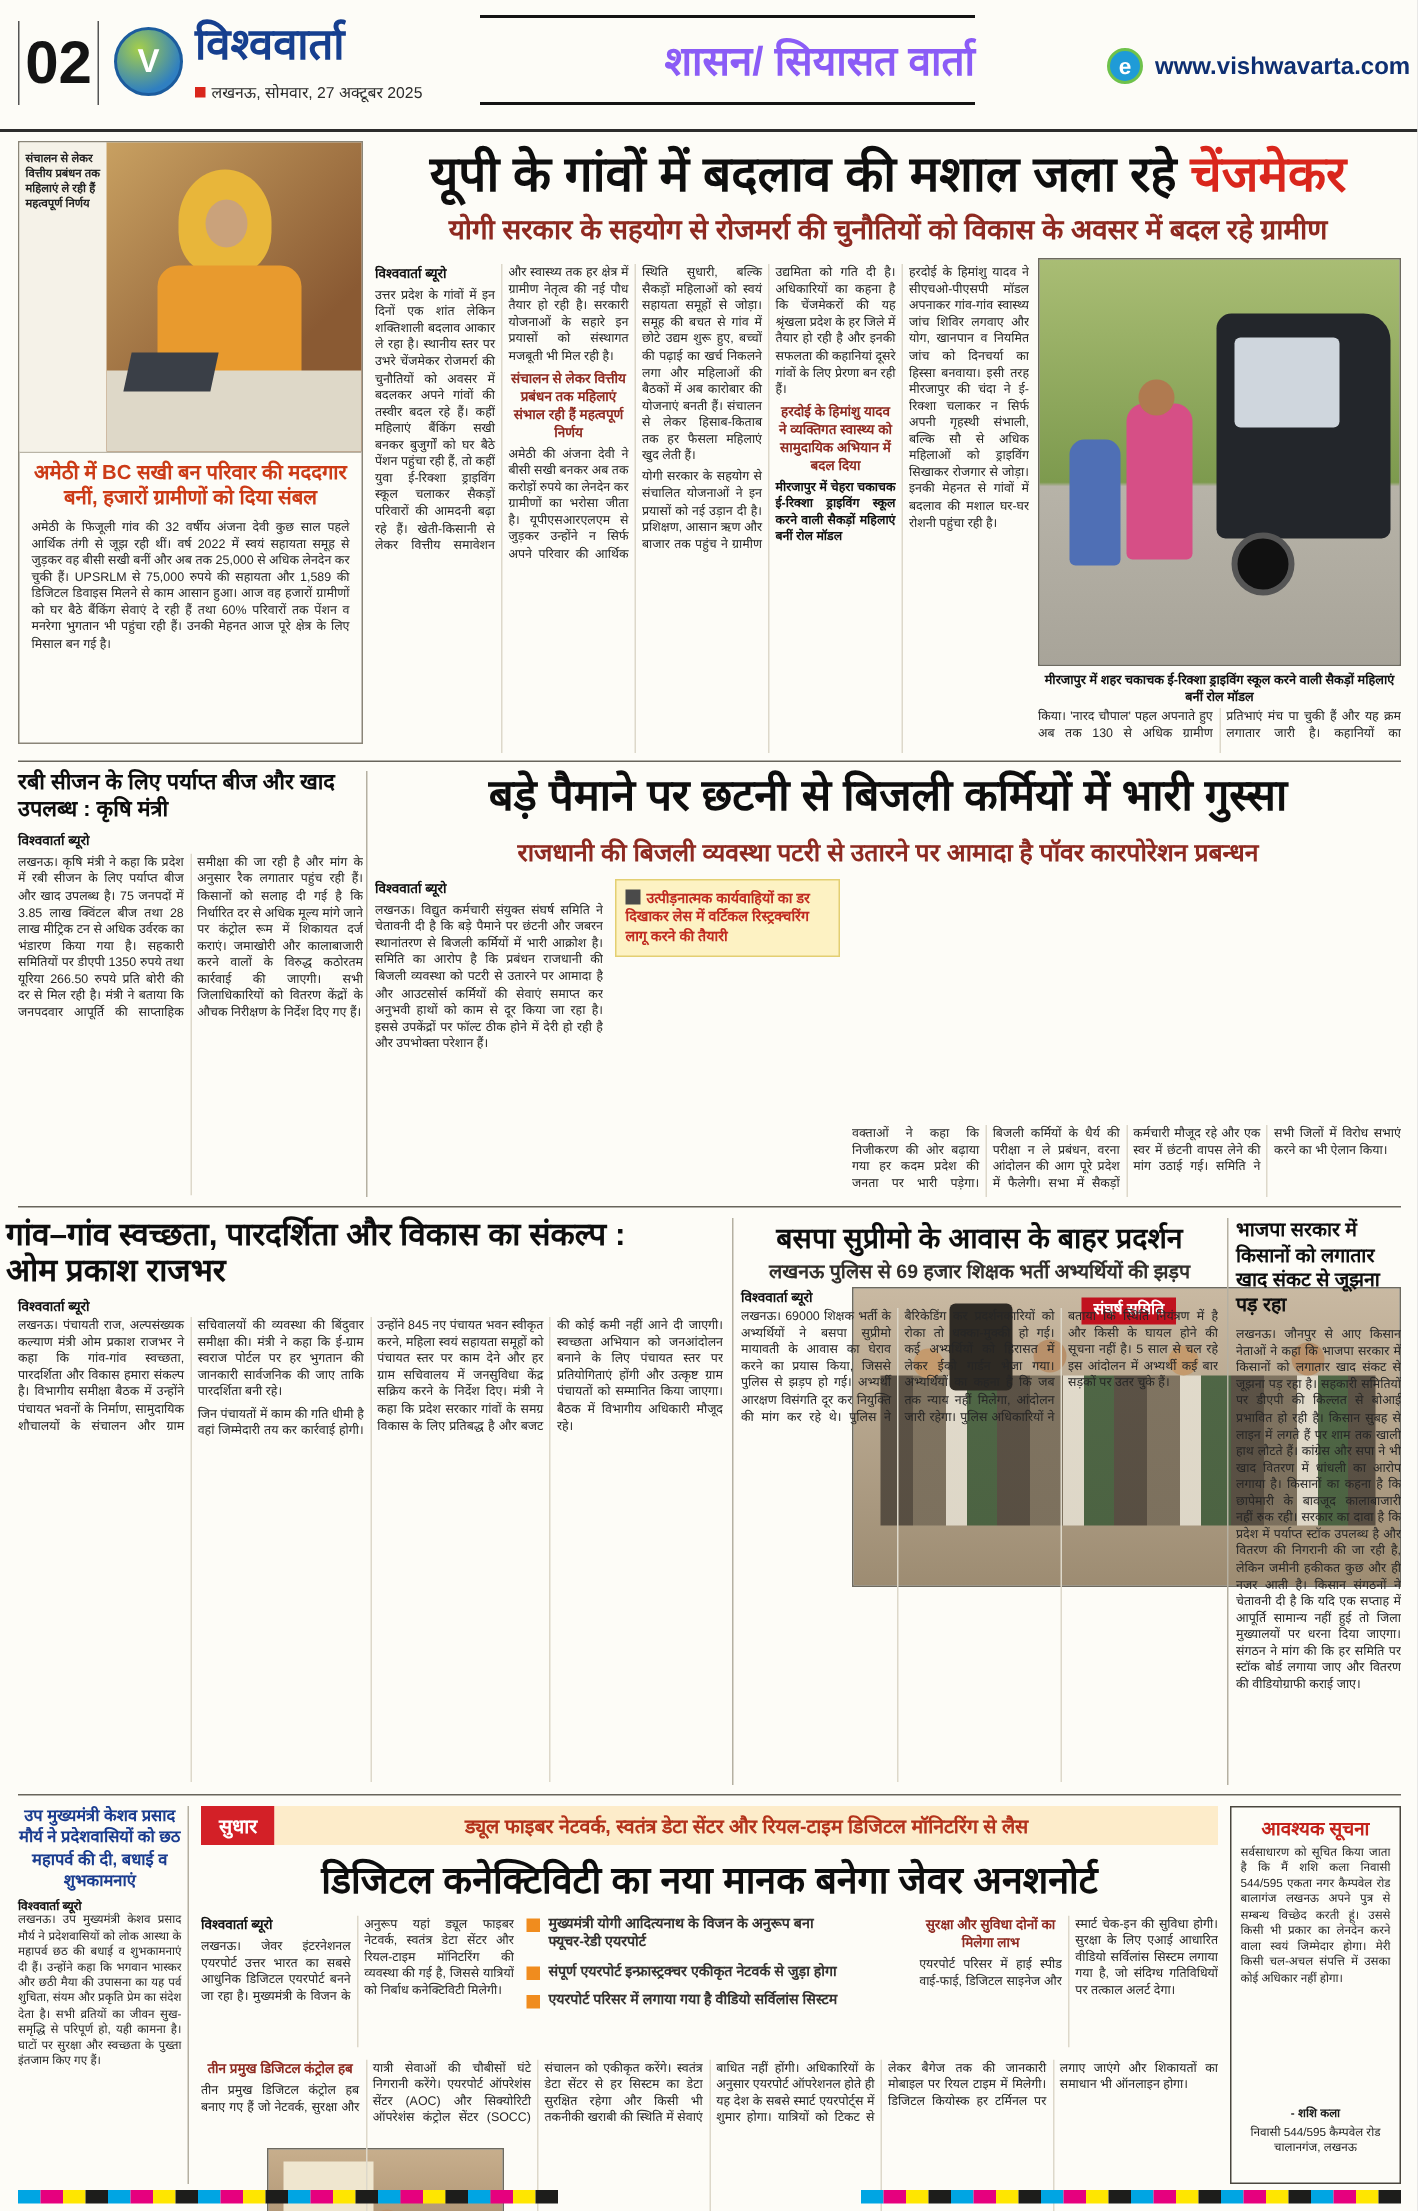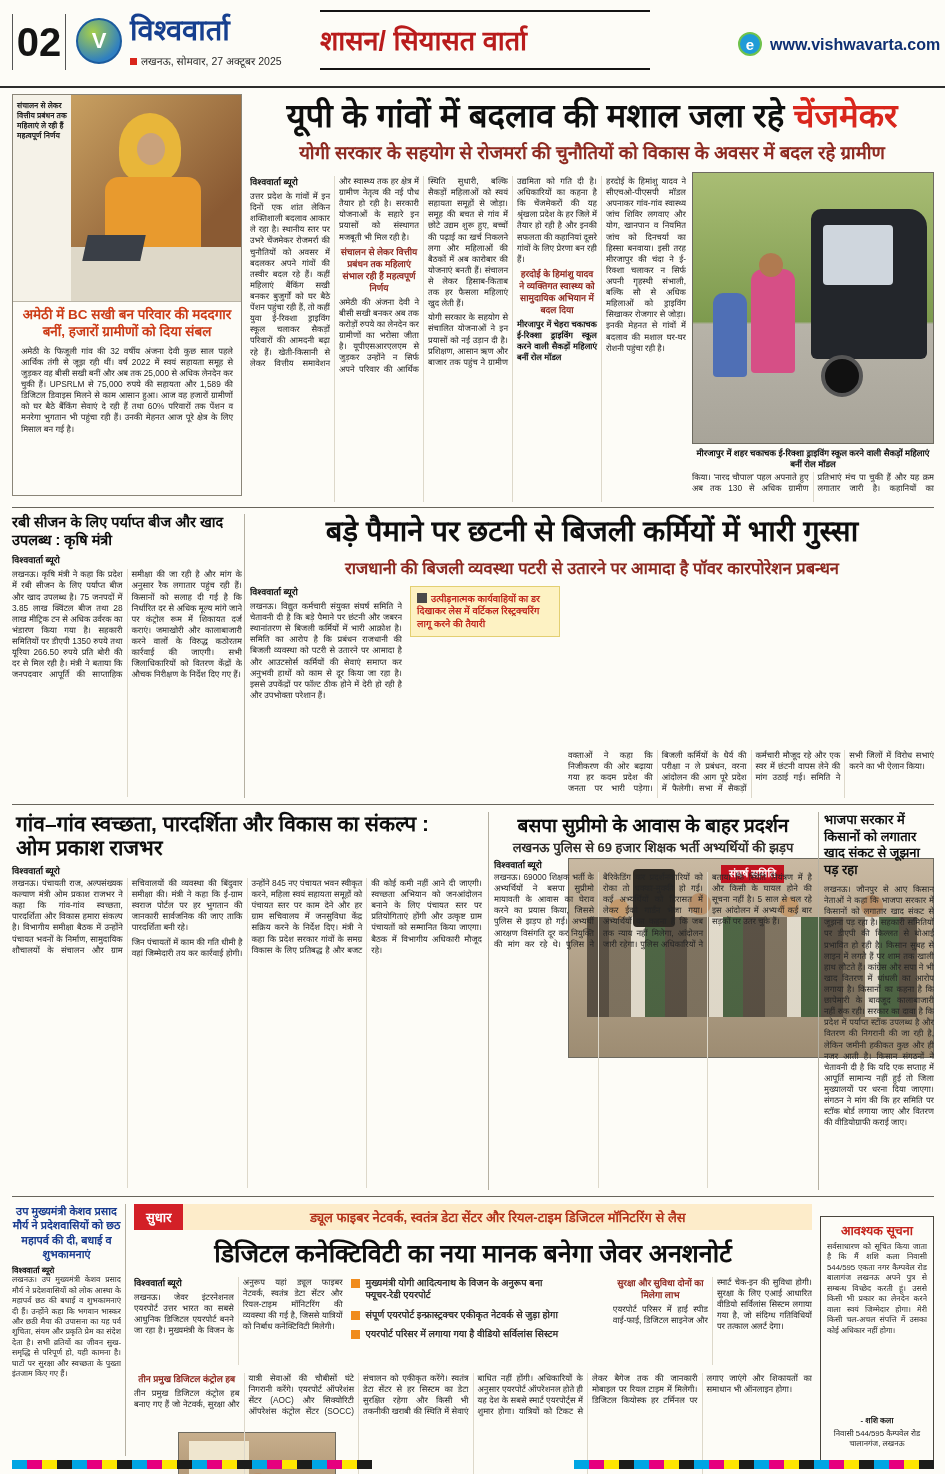--- a/index.html
+++ b/index.html
@@ -21,22 +21,22 @@
   .h-med{font-size:21px;font-weight:bold;line-height:1.15;color:#0e0e0e;}
   .h-bsp{font-size:19px;font-weight:bold;text-align:center;color:#0e0e0e;}
   .sub-bsp{font-size:13px;font-weight:bold;text-align:center;color:#33302c;}
   .h-small{font-size:14.5px;font-weight:bold;line-height:1.22;color:#0e0e0e;}
   .h-farmer{font-size:13px;font-weight:bold;line-height:1.28;color:#0e0e0e;}
   .pagenum{font-size:40px;font-weight:bold;color:#141414;line-height:56px;text-align:center;
            border-left:1.5px solid #555;border-right:1.5px solid #555;}
   .paper{font-size:29px;font-weight:bold;color:#163f8f;line-height:1;}
   .dateline{font-size:10.5px;color:#2b2b2b;}
   .dot{display:inline-block;width:7px;height:7px;background:#d9261c;margin-right:4px;}
-  .secbox{border-top:2px solid #141414;border-bottom:2px solid #141414;text-align:left;
-          font-size:27px;font-weight:bold;color:#b91c1c;padding:9px 0 10px 0;}
+  .secbox{border-top:2px solid #141414;border-bottom:2px solid #141414;text-align:right;
+          font-size:27px;font-weight:bold;color:#8b5cf6;padding:9px 0 10px 0;}
   .web{font-size:16px;font-weight:bold;color:#0e2f72;}
   .logo{width:46px;height:46px;border-radius:50%;
         background:radial-gradient(circle at 35% 30%,#a6cf4a,#2f7fc1 72%);
         display:flex;align-items:center;justify-content:center;color:#fff;font-weight:bold;
         font-size:22px;border:2px solid #1c5c9e;box-sizing:border-box;}
   .ecirc{width:24px;height:24px;border-radius:50%;background:#1f9bd7;color:#fff;font-weight:bold;
          text-align:center;line-height:22px;font-size:15px;border:2px solid #6fc24b;box-sizing:border-box;}
   .photo{border:1px solid #6d6a60;position:relative;overflow:hidden;box-sizing:border-box;}
   .caption{font-size:8.5px;font-weight:bold;text-align:center;line-height:1.25;color:#111;}
   .featbox{border:1px solid #8a8578;box-sizing:border-box;background:#fdfcf7;}
@@ -45,21 +45,21 @@
         line-height:1.3;padding:6px;box-sizing:border-box;text-align:left;}
   .ybox .ic{display:inline-block;width:10px;height:10px;background:#4a4a4a;margin-right:4px;vertical-align:-1px;}
   .kick{display:flex;align-items:stretch;}
   .kick-label{background:#d32027;color:#fff;font-weight:bold;font-size:13px;padding:3px 12px;display:flex;align-items:center;}
   .kick-text{background:#fdecca;color:#b3321b;font-weight:bold;font-size:13px;flex:1;text-align:center;
              padding:4px 4px;}
   .h-jewar{font-size:25px;font-weight:bold;text-align:center;color:#0e0e0e;}
   .bullet{display:flex;margin-bottom:7px;}
   .bullet .sq{width:9px;height:9px;background:#f08c1e;margin:2px 6px 0 0;flex:none;}
   .bullet .bt{font-size:9.5px;font-weight:bold;color:#353230;line-height:1.3;text-align:left;}
-  .noticebox{border:1.5px solid #4a463e;box-sizing:border-box;padding:5px 6px;background:#fdfcf7;margin-top:12px;}
+  .noticebox{border:1.5px solid #4a463e;box-sizing:border-box;padding:5px 6px;background:#fdfcf7;}
   .notice-title{color:#c4231b;font-weight:bold;font-size:12.5px;text-align:center;margin-bottom:3px;}
   .sig{font-size:7.8px;font-weight:bold;text-align:center;margin-top:3px;}
   .vrule{position:absolute;width:1px;background:#b5b0a2;}
   .hrule{position:absolute;height:1px;background:#68655c;}
   .hrule2{position:absolute;height:2px;background:#2d2d2d;}
   .cbar{display:flex;}
   .cbar-sq{width:15px;height:9px;display:inline-block;}
   .banner-red{position:absolute;background:#c1121f;color:#fff;font-weight:bold;font-size:10.5px;
               padding:3px 8px;line-height:1.1;}
   .side-strip{background:#f5f2e8;color:#222;font-size:7.6px;font-weight:bold;line-height:1.3;
@@ -162,21 +162,21 @@
     <div class="abs" style="left:120px;top:34px;width:22px;height:22px;background:#b8906a;border-radius:50%;"></div>
     <div class="abs" style="left:210px;top:38px;width:20px;height:20px;background:#c49a6d;border-radius:50%;"></div>
     <div class="abs" style="left:292px;top:36px;width:22px;height:22px;background:#b8906a;border-radius:50%;"></div>
     <div class="banner-red" style="left:152px;top:6px;">संघर्ष समिति</div>
     <div class="abs" style="left:64px;top:10px;width:42px;height:58px;background:#2e2a24;border-radius:4px;"></div>
   </div>
   <div class="abs bodytxt cols c4" style="left:568px;top:750px;width:366px;height:48px;">वक्ताओं ने कहा कि निजीकरण की ओर बढ़ाया गया हर कदम प्रदेश की जनता पर भारी पड़ेगा। बिजली कर्मियों के धैर्य की परीक्षा न ले प्रबंधन, वरना आंदोलन की आग पूरे प्रदेश में फैलेगी। सभा में सैकड़ों कर्मचारी मौजूद रहे और एक स्वर में छंटनी वापस लेने की मांग उठाई गई। समिति ने सभी जिलों में विरोध सभाएं करने का भी ऐलान किया।</div>
 
   <div class="hrule" style="left:12px;top:804px;width:922px;"></div>
 
-  <div class="abs h-med" style="left:16px;top:812px;width:420px;">गांव–गांव स्वच्छता, पारदर्शिता और विकास का संकल्प  : ओम प्रकाश राजभर</div>
+  <div class="abs h-med" style="left:4px;top:812px;width:420px;">गांव–गांव स्वच्छता, पारदर्शिता और विकास का संकल्प  : ओम प्रकाश राजभर</div>
   <div class="abs byline" style="left:12px;top:864px;">विश्ववार्ता ब्यूरो</div>
   <div class="abs bodytxt cols c4" style="left:12px;top:878px;width:470px;height:310px;">
     <p>लखनऊ। पंचायती राज, अल्पसंख्यक कल्याण मंत्री ओम प्रकाश राजभर ने कहा कि गांव-गांव स्वच्छता, पारदर्शिता और विकास हमारा संकल्प है। विभागीय समीक्षा बैठक में उन्होंने पंचायत भवनों के निर्माण, सामुदायिक शौचालयों के संचालन और ग्राम सचिवालयों की व्यवस्था की बिंदुवार समीक्षा की। मंत्री ने कहा कि ई-ग्राम स्वराज पोर्टल पर हर भुगतान की जानकारी सार्वजनिक की जाए ताकि पारदर्शिता बनी रहे।</p>
     <p>जिन पंचायतों में काम की गति धीमी है वहां जिम्मेदारी तय कर कार्रवाई होगी। उन्होंने 845 नए पंचायत भवन स्वीकृत करने, महिला स्वयं सहायता समूहों को पंचायत स्तर पर काम देने और हर ग्राम सचिवालय में जनसुविधा केंद्र सक्रिय करने के निर्देश दिए। मंत्री ने कहा कि प्रदेश सरकार गांवों के समग्र विकास के लिए प्रतिबद्ध है और बजट की कोई कमी नहीं आने दी जाएगी। स्वच्छता अभियान को जनआंदोलन बनाने के लिए पंचायत स्तर पर प्रतियोगिताएं होंगी और उत्कृष्ट ग्राम पंचायतों को सम्मानित किया जाएगा। बैठक में विभागीय अधिकारी मौजूद रहे।</p>
   </div>
   <div class="abs photo" style="left:178px;top:960px;width:158px;height:120px;background:linear-gradient(#c7ae8c,#8f7354);">
     <div class="abs" style="left:10px;top:8px;width:60px;height:40px;background:#efe6cf;"></div>
     <div class="abs" style="left:8px;top:66px;width:140px;height:46px;background:#5a3b2a;border-radius:8px;"></div>
     <div class="abs" style="left:26px;top:44px;width:18px;height:18px;background:#caa27b;border-radius:50%;"></div>
     <div class="abs" style="left:70px;top:40px;width:18px;height:18px;background:#b8906a;border-radius:50%;"></div>

